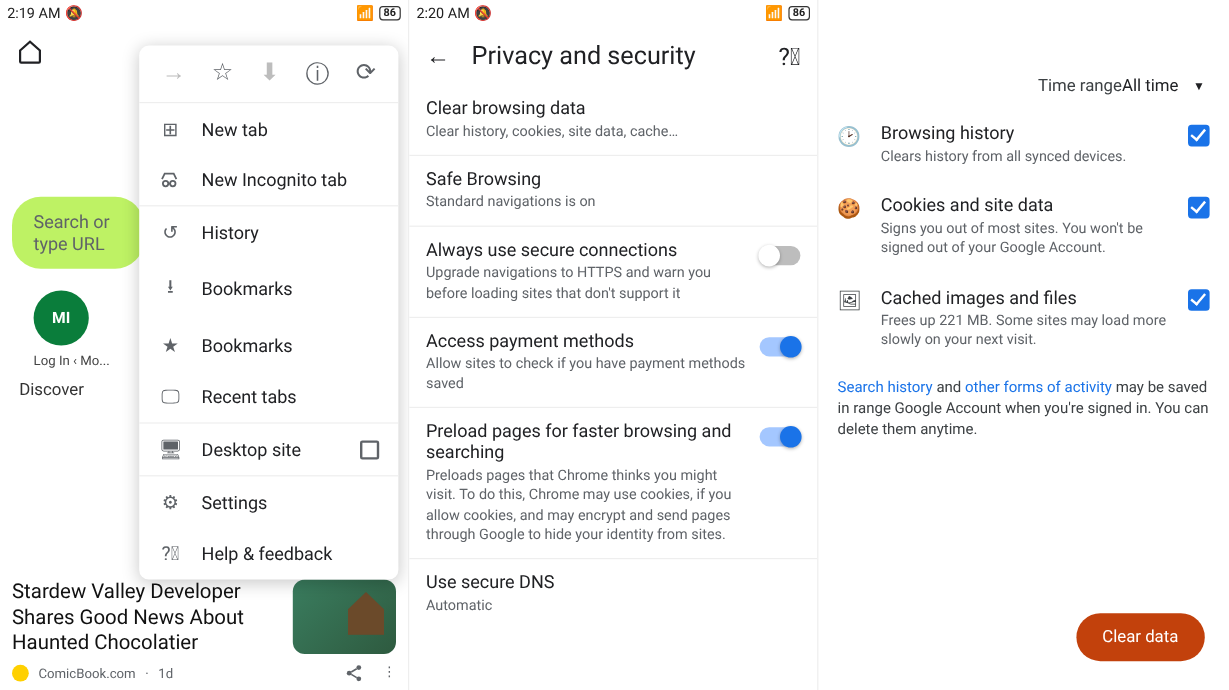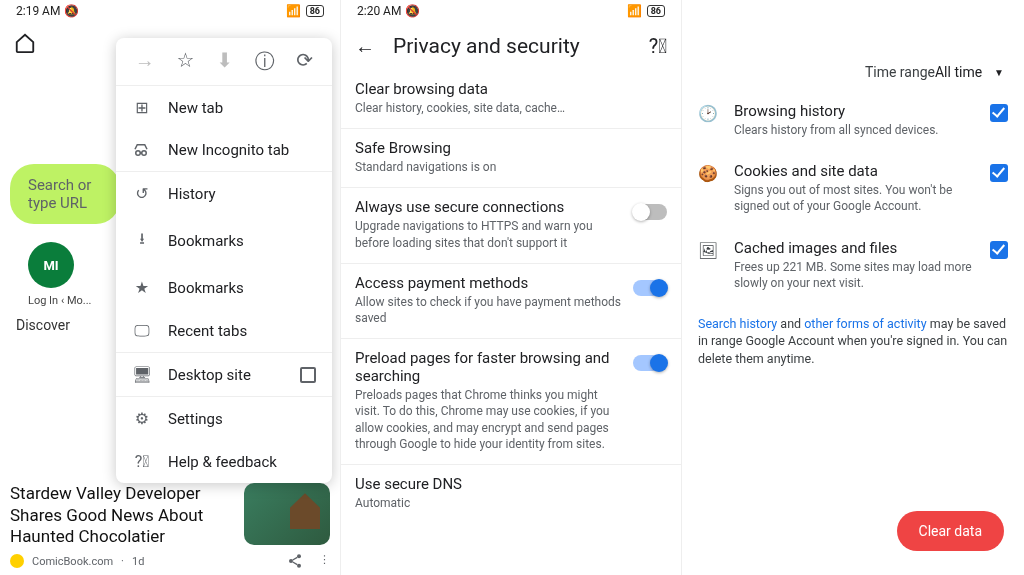--- a/index.html
+++ b/index.html
@@ -2,21 +2,21 @@
 <html><head>
 <meta charset="utf-8">
 <style>
 * { margin: 0; padding: 0; box-sizing: border-box; font-family: -apple-system, BlinkMacSystemFont, 'Segoe UI', Roboto, sans-serif; }
 body { width: 1024px; height: 575px; display: flex; background: #fff; overflow: hidden; }
 .panel { height: 575px; position: relative; overflow: hidden; }
 .panel1 { width: 341px; border-right: 1px solid #eee; }
 .panel2 { width: 341px; border-right: 1px solid #eee; }
 .panel3 { width: 342px; }
 
-.status-bar { display: flex; justify-content: space-between; align-items: center; padding: 4px 16px; font-size: 12px; color: #222; }
+.status-bar { display: flex; justify-content: space-between; align-items: center; padding: 4px 6px; font-size: 12px; color: #222; }
 .status-left { display: flex; align-items: center; gap: 4px; }
 .status-right { display: flex; align-items: center; gap: 4px; }
 .battery-pill { border: 1px solid #333; border-radius: 3px; padding: 0 3px; font-size: 9px; font-weight: bold; }
 
 .toolbar-row { display: flex; align-items: center; padding: 10px 14px; gap: 12px; }
 .home-icon { font-size: 20px; }
 
 .menu-popup { position: absolute; top: 38px; right: 8px; width: 216px; background: #fff; border-radius: 8px; box-shadow: 0 2px 14px rgba(0,0,0,0.22); z-index: 10; }
 .menu-iconrow { display: flex; justify-content: space-around; padding: 10px 8px; border-bottom: 1px solid #eee; }
 .menu-iconrow .mi { font-size: 20px; color: #5f6368; cursor: pointer; }
@@ -61,21 +61,21 @@
 .caret-down { font-size: 10px; }
 .check-item { display: flex; gap: 16px; padding: 12px 16px; align-items: flex-start; }
 .ci-icon { width: 20px; height: 20px; color: #3c4043; flex-shrink: 0; margin-top: 2px; font-size: 16px; }
 .ci-body { flex: 1; }
 .ci-title { font-size: 15px; color: #202124; margin-bottom: 2px; }
 .ci-desc { font-size: 12px; color: #5f6368; line-height: 1.35; }
 .checkbox { width: 18px; height: 18px; background: #1a73e8; border-radius: 3px; position: relative; flex-shrink: 0; margin-top: 2px; }
 .checkbox::after { content: ""; position: absolute; left: 5px; top: 1px; width: 5px; height: 10px; border: solid #fff; border-width: 0 2px 2px 0; transform: rotate(40deg); }
 .info-text { padding: 12px 16px; font-size: 12.5px; color: #3c4043; line-height: 1.4; }
 .info-text a { color: #1a73e8; text-decoration: none; }
-.clear-btn { position: absolute; bottom: 24px; right: 20px; background: #ef4444; color: #fff; border: none; border-radius: 22px; padding: 12px 22px; font-size: 14px; cursor: pointer; }
+.clear-btn { position: absolute; bottom: 24px; right: 20px; background: #c2410c; color: #fff; border: none; border-radius: 22px; padding: 12px 22px; font-size: 14px; cursor: pointer; }
 
 svg { display: block; }
 </style>
 </head>
 <body>
 
 <div class="panel panel1">
   <div class="status-bar">
     <div class="status-left">
         <span>2:19 AM</span> 

